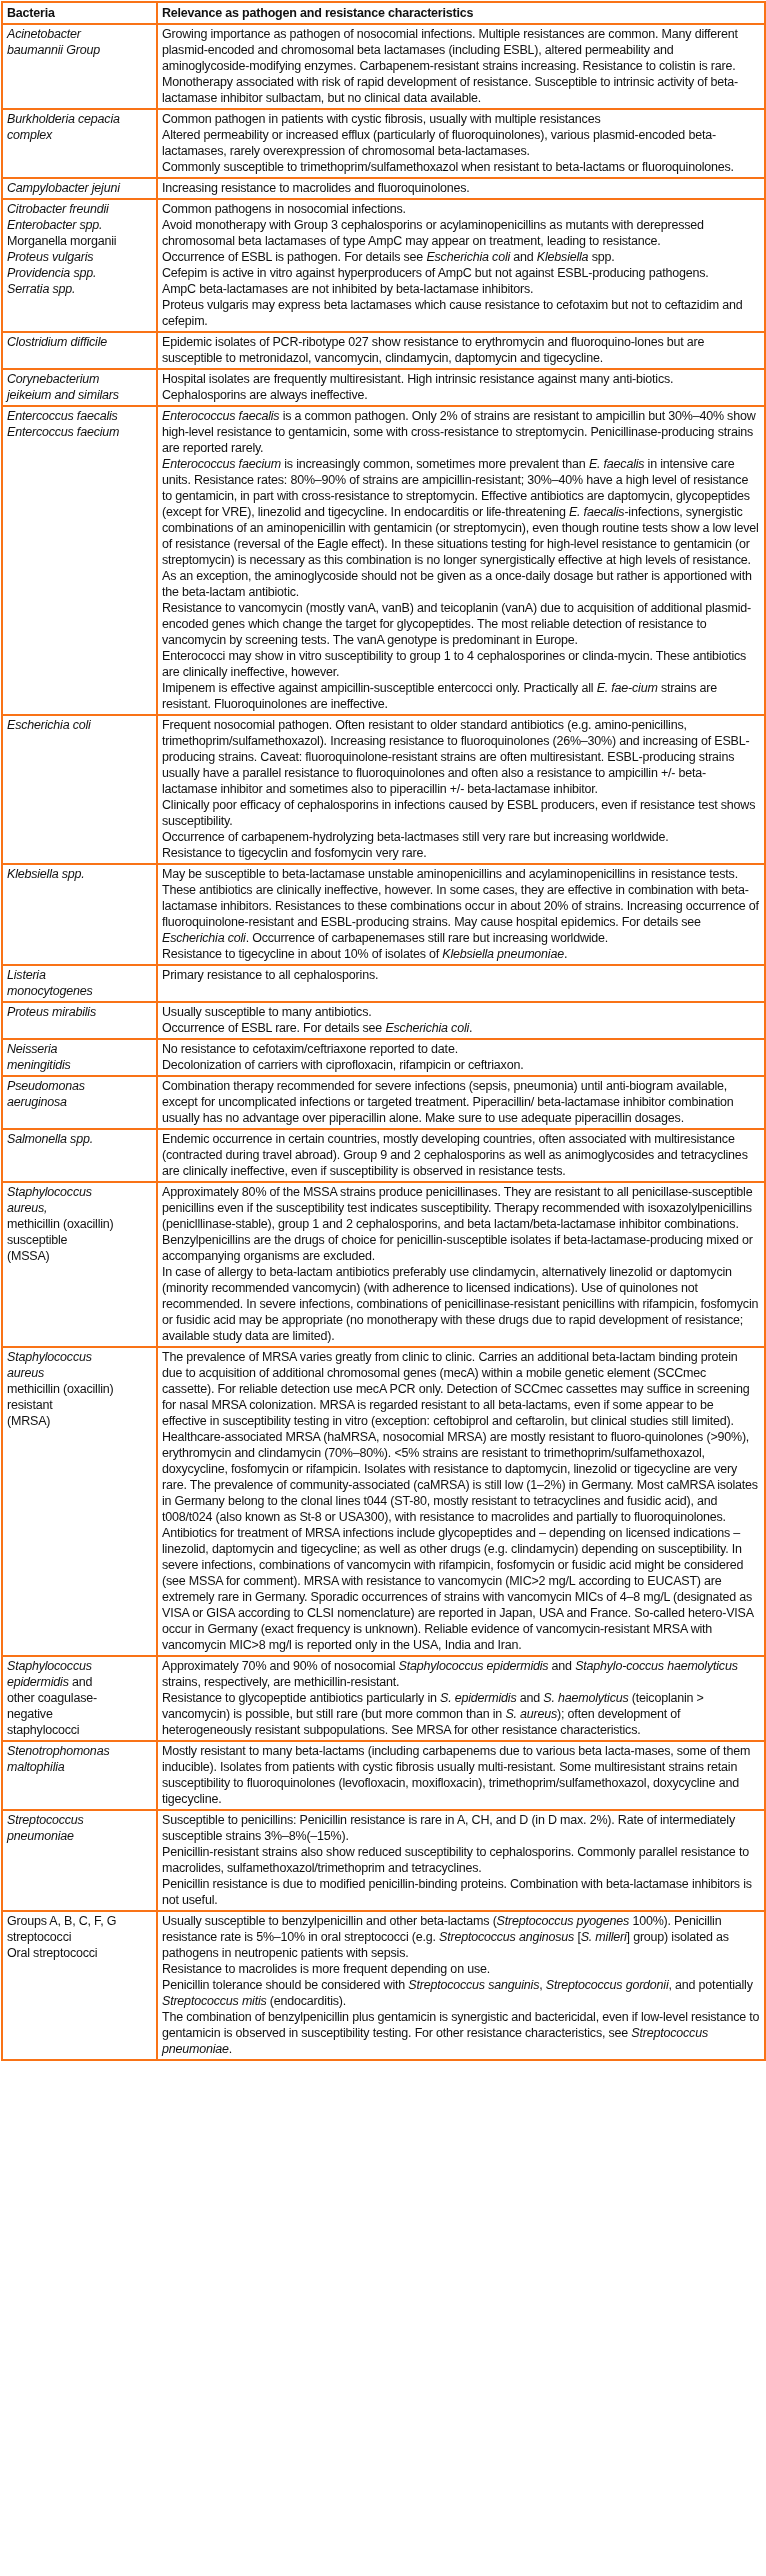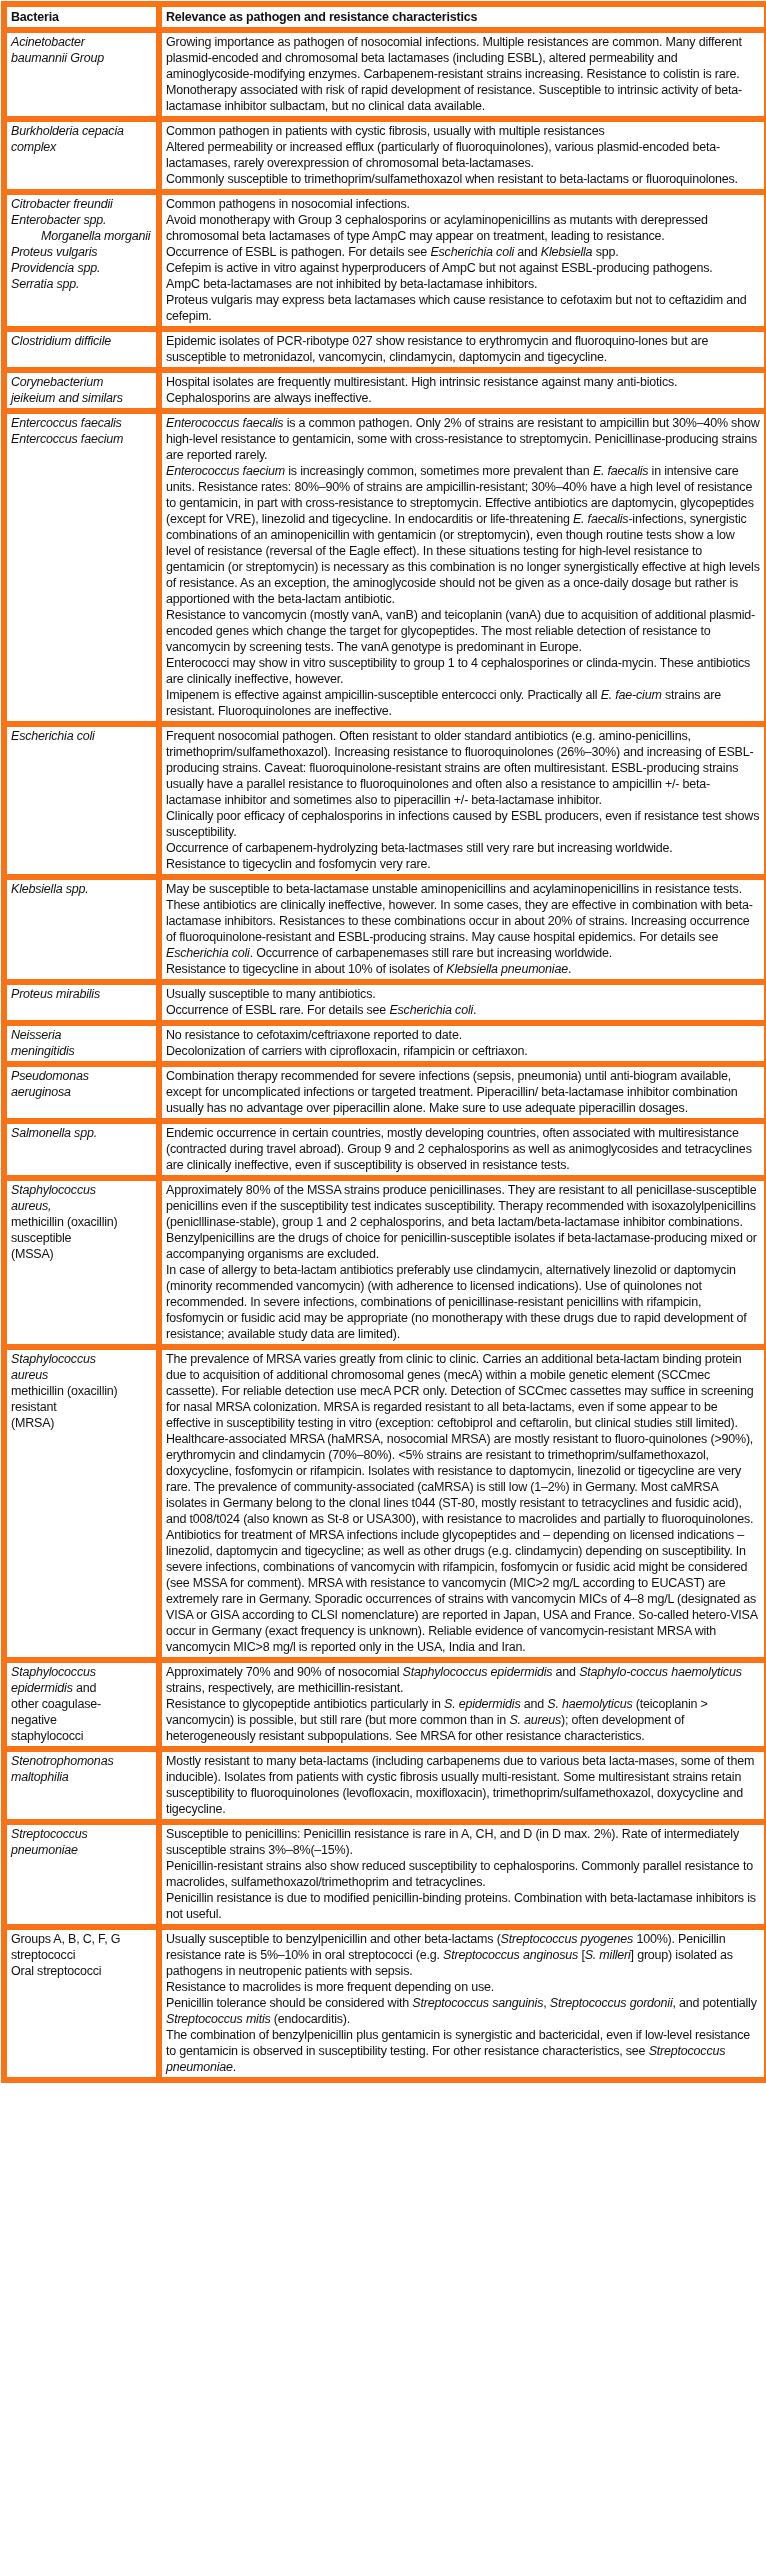--- a/index.html
+++ b/index.html
@@ -10,21 +10,21 @@
     margin: 1px 0 0 1px;
     table-layout: fixed;
     font-family: "Liberation Sans", sans-serif;
     font-size: 12.5px;
     line-height: 16px;
     color: #111111;
   }
   table.res col.c1 { width: 155px; }
   table.res col.c2 { width: 608px; }
   table.res th, table.res td {
-    border: 6px solid #f97316;
+    border: 2px solid #f97316;
     vertical-align: top;
     text-align: left;
     padding: 1px 4px 2px 4px;
     letter-spacing: -0.2px;
   }
   table.res th { font-weight: bold; padding-top: 2px; padding-bottom: 2px; }
   .bname { display: block; }
   .para { display: block; }
   em { font-style: italic; }
 </style>
@@ -58,23 +58,31 @@
           <span class="bname"><span style="font-style: italic;">complex</span></span>
         </td>
         <td>
           <span class="para"><span>Common pathogen in patients with cystic fibrosis, usually with multiple resistances</span></span>
           <span class="para"><span>Altered permeability or increased efflux (particularly of fluoroquinolones), various plasmid-encoded beta-lactamases, rarely overexpression of chromosomal beta-lactamases.</span></span>
           <span class="para"><span>Commonly susceptible to trimethoprim/sulfamethoxazol when resistant to beta-lactams or fluoroquinolones.</span></span>
         </td>
       </tr>
       <tr>
         <td>
+          <span class="bname"><span style="font-style: italic;">Campylobacter jejuni</span></span>
+        </td>
+        <td>
+          <span class="para"><span>Increasing resistance to macrolides and fluoroquinolones.</span></span>
+        </td>
+      </tr>
+      <tr>
+        <td>
           <span class="bname"><span style="font-style: italic;">Citrobacter freundii</span></span>
           <span class="bname"><span style="font-style: italic;">Enterobacter spp.</span></span>
-          <span class="bname"><span style="font-style: italic; margin-left: 30px;">Morganella morganii</span></span>
+          <span class="bname"><span style="">Morganella morganii</span></span>
           <span class="bname"><span style="font-style: italic;">Proteus vulgaris</span></span>
           <span class="bname"><span style="font-style: italic;">Providencia spp.</span></span>
           <span class="bname"><span style="font-style: italic;">Serratia spp.</span></span>
         </td>
         <td>
           <span class="para"><span>Common pathogens in nosocomial infections.</span></span>
           <span class="para"><span>Avoid monotherapy with Group 3 cephalosporins or acylaminopenicillins as mutants with derepressed chromosomal beta lactamases of type AmpC may appear on treatment, leading to resistance.</span></span>
           <span class="para"><span>Occurrence of ESBL is pathogen. For details see </span><em>Escherichia coli</em><span> and </span><em>Klebsiella</em><span> spp.</span></span>
           <span class="para"><span>Cefepim is active in vitro against hyperproducers of AmpC but not against ESBL-producing pathogens.</span></span>
           <span class="para"><span>AmpC beta-lactamases are not inhibited by beta-lactamase inhibitors.</span></span>
@@ -126,20 +134,29 @@
         <td>
           <span class="bname"><span style="font-style: italic;">Klebsiella spp.</span></span>
         </td>
         <td>
           <span class="para"><span>May be susceptible to beta-lactamase unstable aminopenicillins and acylaminopenicillins in resistance tests. These antibiotics are clinically ineffective, however. In some cases, they are effective in combination with beta-lactamase inhibitors. Resistances to these combinations occur in about 20% of strains. Increasing occurrence of fluoroquinolone-resistant and ESBL-producing strains. May cause hospital epidemics. For details see </span><em>Escherichia coli</em><span>. Occurrence of carbapenemases still rare but increasing worldwide.</span></span>
           <span class="para"><span>Resistance to tigecycline in about 10% of isolates of </span><em>Klebsiella pneumoniae</em><span>.</span></span>
         </td>
       </tr>
       <tr>
         <td>
+          <span class="bname"><span style="font-style: italic;">Listeria</span></span>
+          <span class="bname"><span style="font-style: italic;">monocytogenes</span></span>
+        </td>
+        <td>
+          <span class="para"><span>Primary resistance to all cephalosporins.</span></span>
+        </td>
+      </tr>
+      <tr>
+        <td>
           <span class="bname"><span style="font-style: italic;">Proteus mirabilis</span></span>
         </td>
         <td>
           <span class="para"><span>Usually susceptible to many antibiotics.</span></span>
           <span class="para"><span>Occurrence of ESBL rare. For details see </span><em>Escherichia coli</em><span>.</span></span>
         </td>
       </tr>
       <tr>
         <td>
           <span class="bname"><span style="font-style: italic;">Neisseria</span></span>

